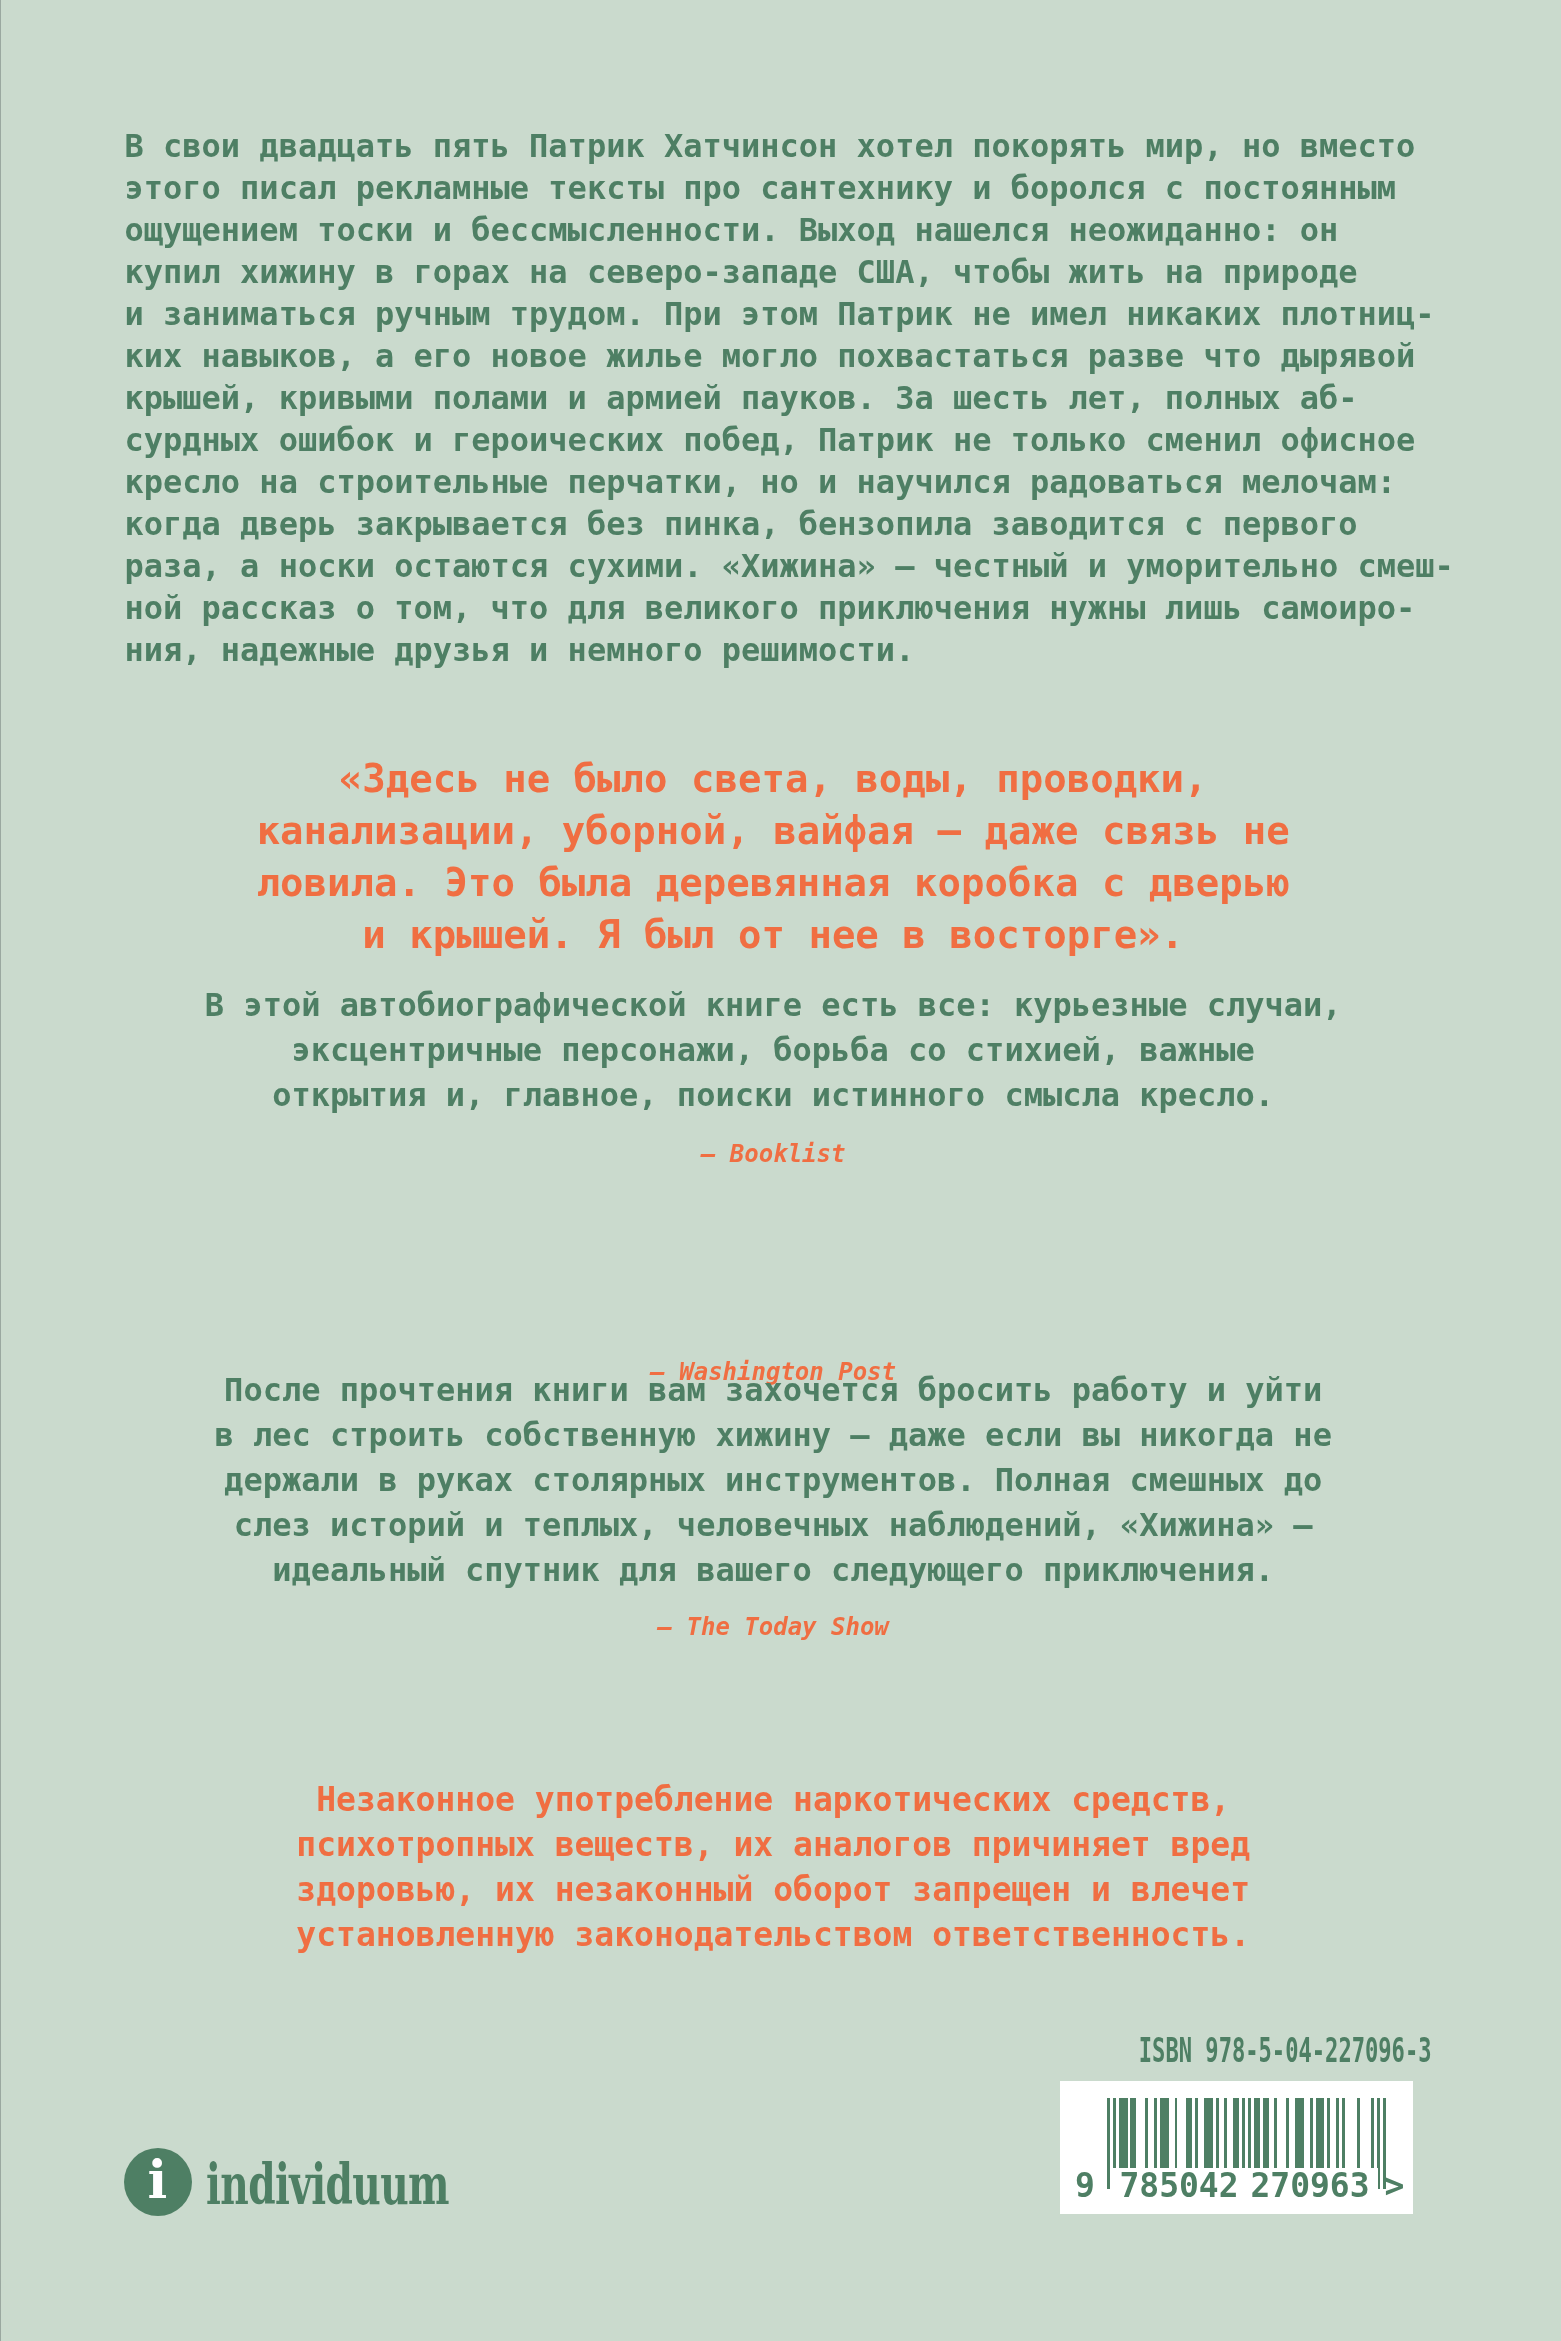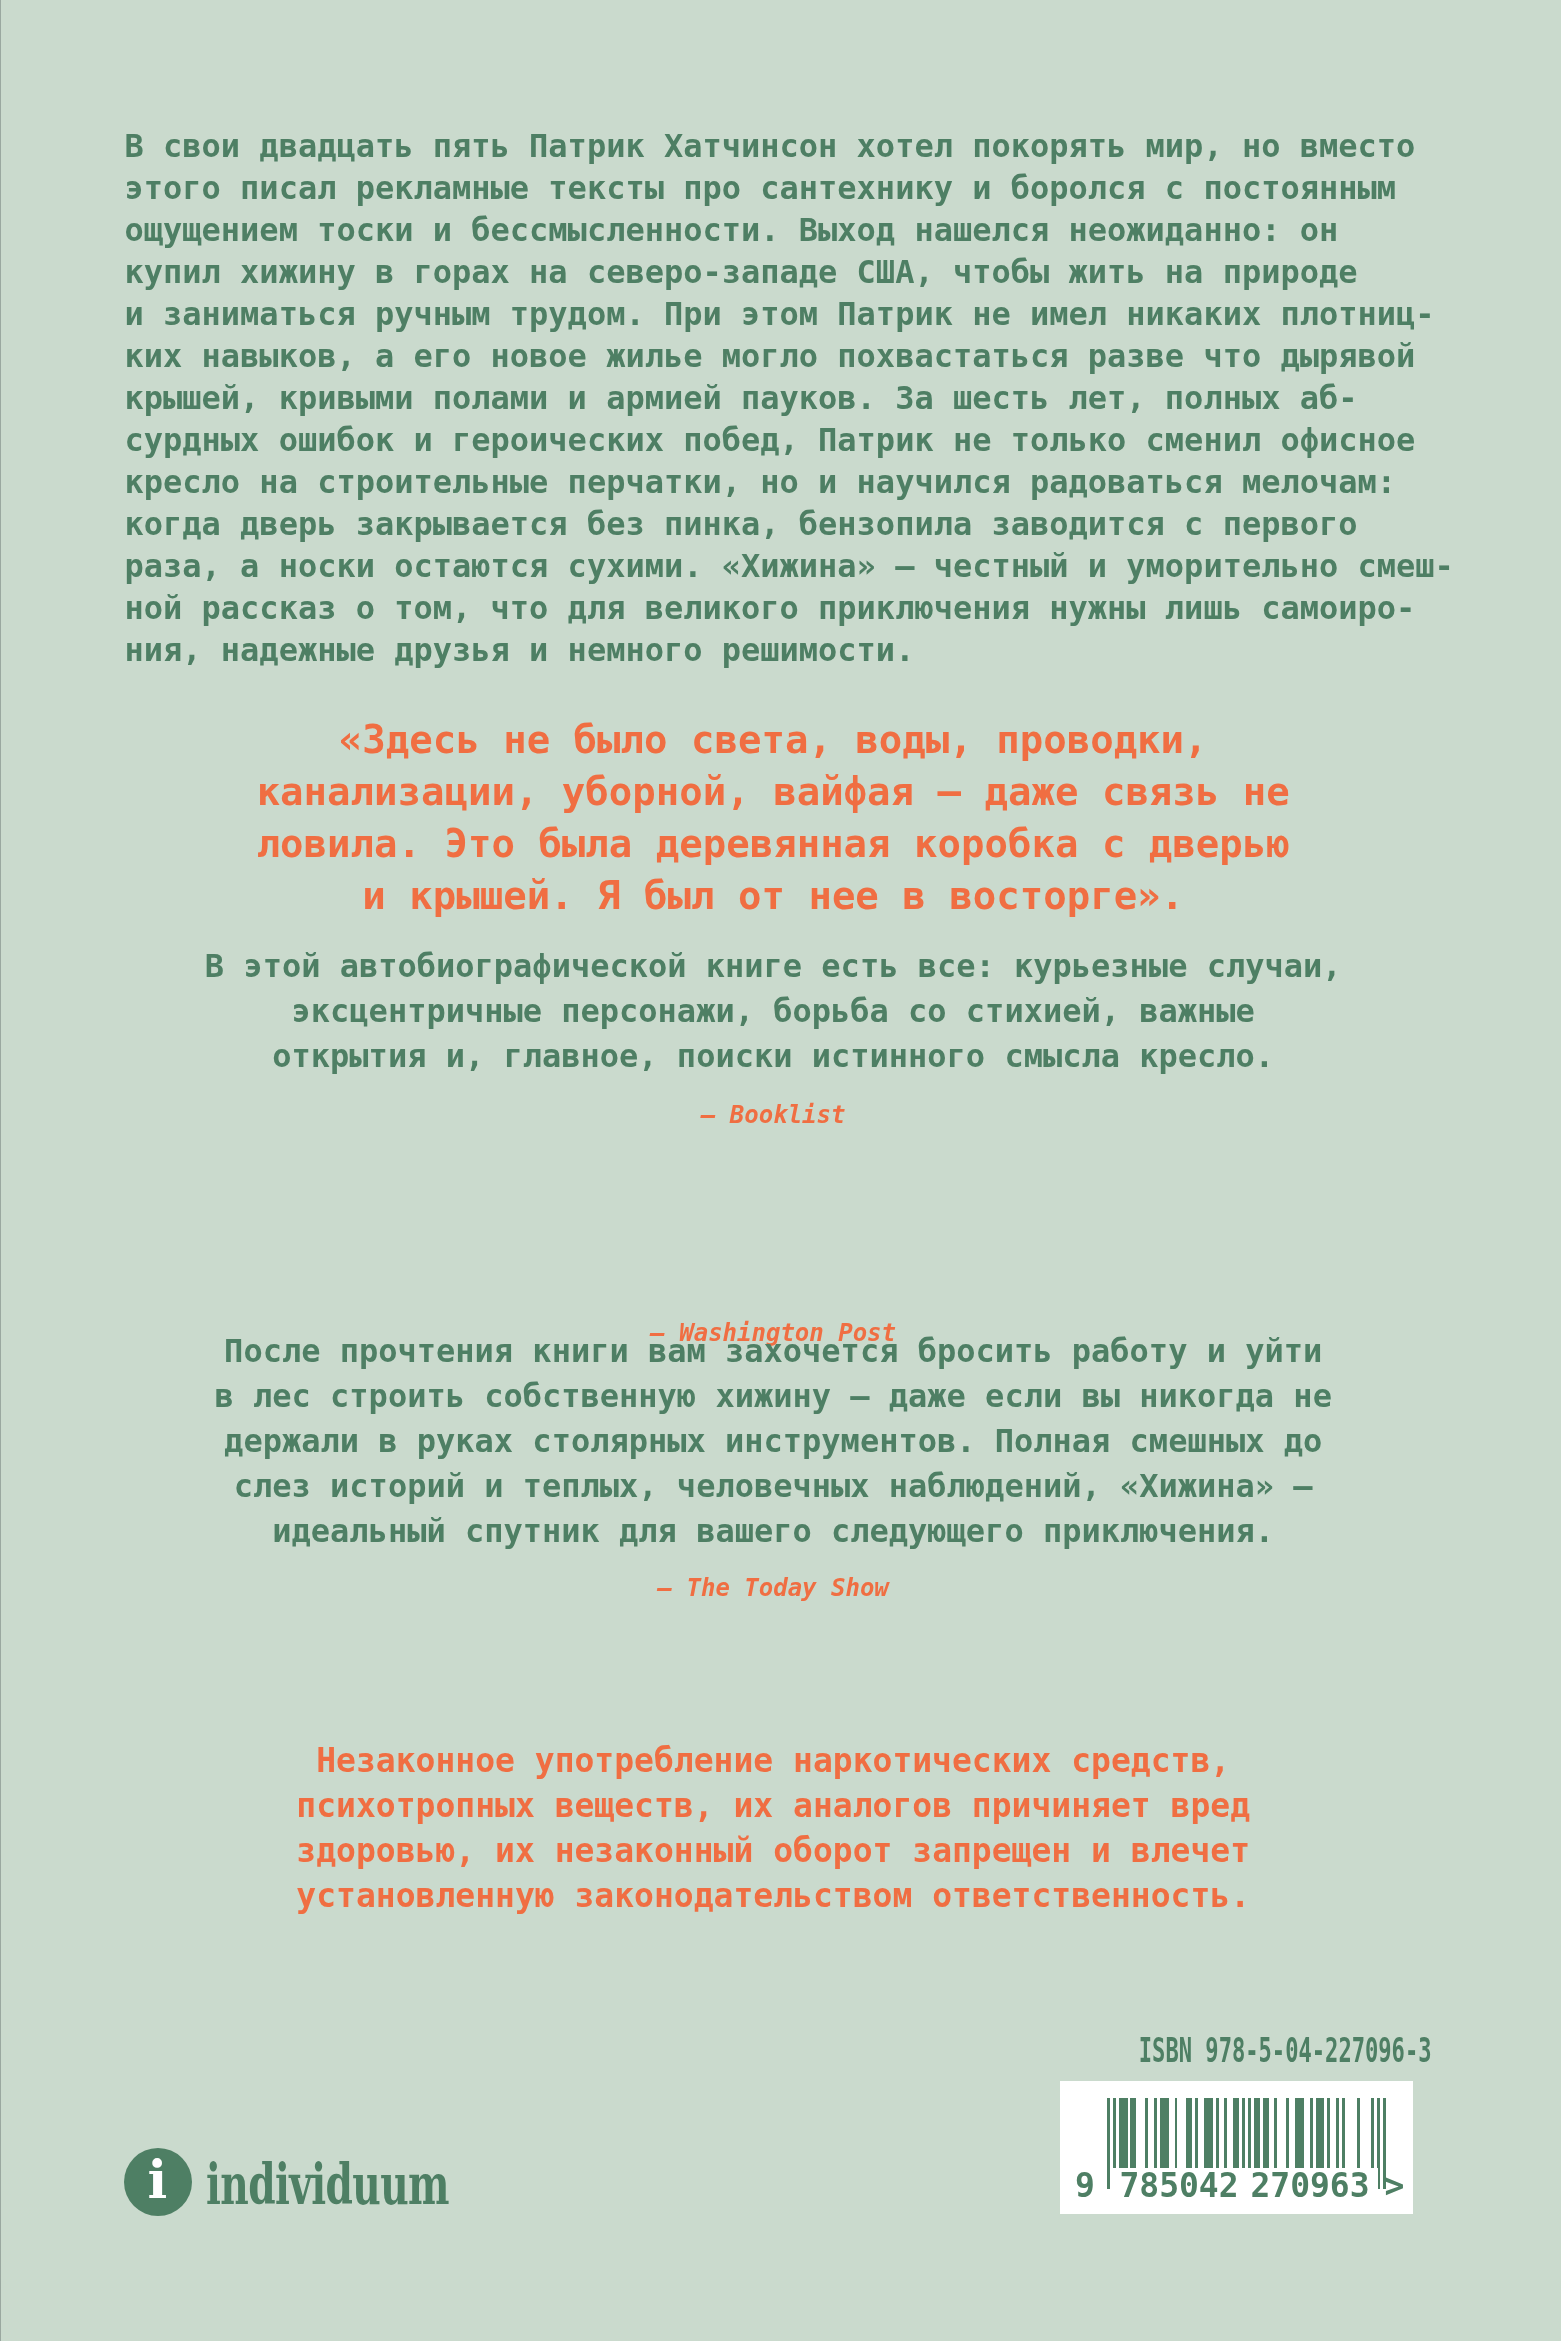--- a/index.html
+++ b/index.html
@@ -13,21 +13,21 @@
     height: 2342px;
     margin: 0 auto;
     background: var(--bg, #cadacd);
     font-family: "DejaVu Sans Mono", "Liberation Mono", monospace;
     font-weight: 700;
     overflow: hidden;
   }
   .txt { position: absolute; margin: 0; white-space: pre-line; }
   .green  { color: var(--green, #4e7f64); }
   .orange { color: var(--orange, #f06e42); }
-  .center { left: 7.2px; width: 1531px; text-align: center; }
+  .center { left: 7.2px; width: 1531px; text-align: center; margin-top: 39px; }
 
   .blurb {
     left: 124px; top: 125px; width: 1356px;
     font-size: 32px; line-height: 42px;
     text-align: left;
   }
   .pull-quote {
     top: 714px;
     font-size: 39px; line-height: 52px;
   }

